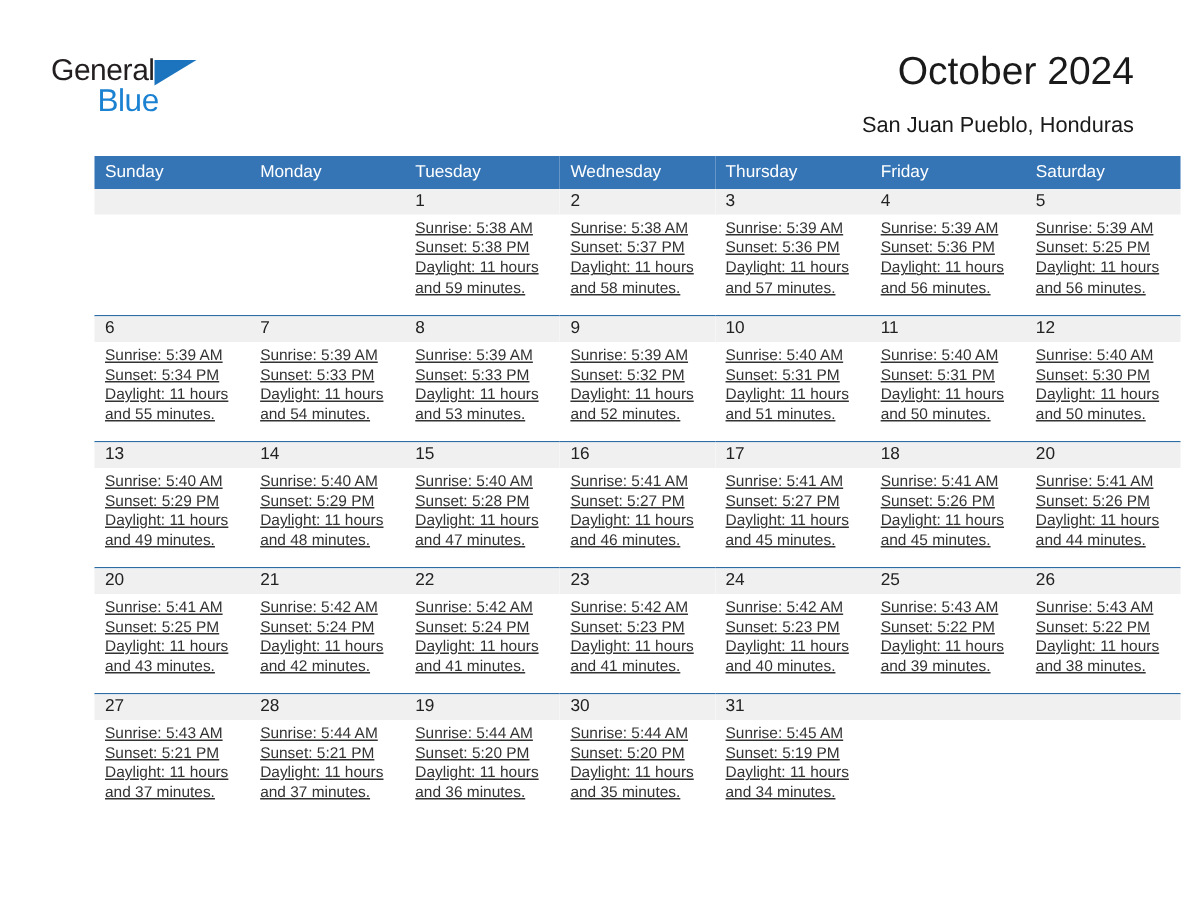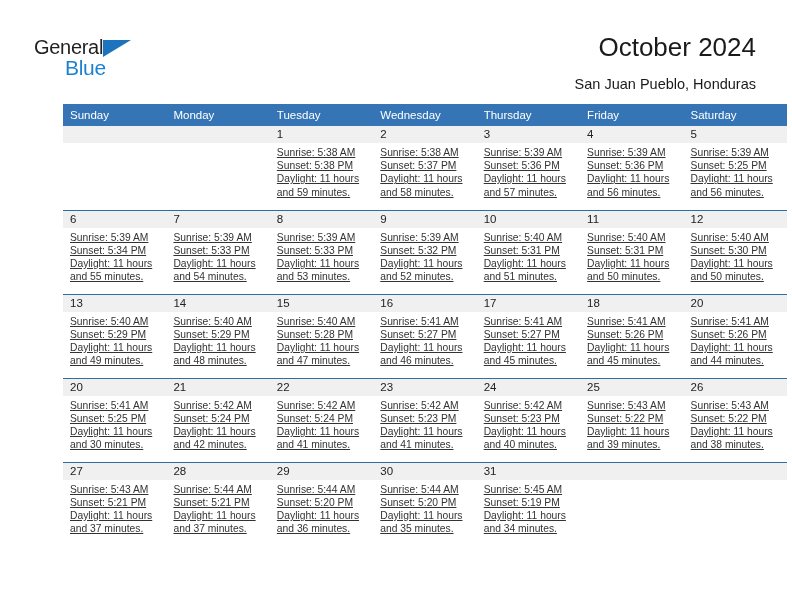--- a/index.html
+++ b/index.html
@@ -418,21 +418,21 @@
             </td>
           </tr>
           <tr class="week-row">
             <td>
               <div class="cell">
                 <div class="daynum-band">20</div>
                 <div class="details">
                   <div>Sunrise: 5:41 AM</div>
                   <div>Sunset: 5:25 PM</div>
                   <div>Daylight: 11 hours</div>
-                  <div>and 30 minutes.</div>
+                  <div>and 43 minutes.</div>
                 </div>
               </div>
             </td>
             <td>
               <div class="cell">
                 <div class="daynum-band">21</div>
                 <div class="details">
                   <div>Sunrise: 5:42 AM</div>
                   <div>Sunset: 5:24 PM</div>
                   <div>Daylight: 11 hours</div>
@@ -514,21 +514,21 @@
                 <div class="details">
                   <div>Sunrise: 5:44 AM</div>
                   <div>Sunset: 5:21 PM</div>
                   <div>Daylight: 11 hours</div>
                   <div>and 37 minutes.</div>
                 </div>
               </div>
             </td>
             <td>
               <div class="cell">
-                <div class="daynum-band">29</div>
+                <div class="daynum-band">19</div>
                 <div class="details">
                   <div>Sunrise: 5:44 AM</div>
                   <div>Sunset: 5:20 PM</div>
                   <div>Daylight: 11 hours</div>
                   <div>and 36 minutes.</div>
                 </div>
               </div>
             </td>
             <td>
               <div class="cell">

